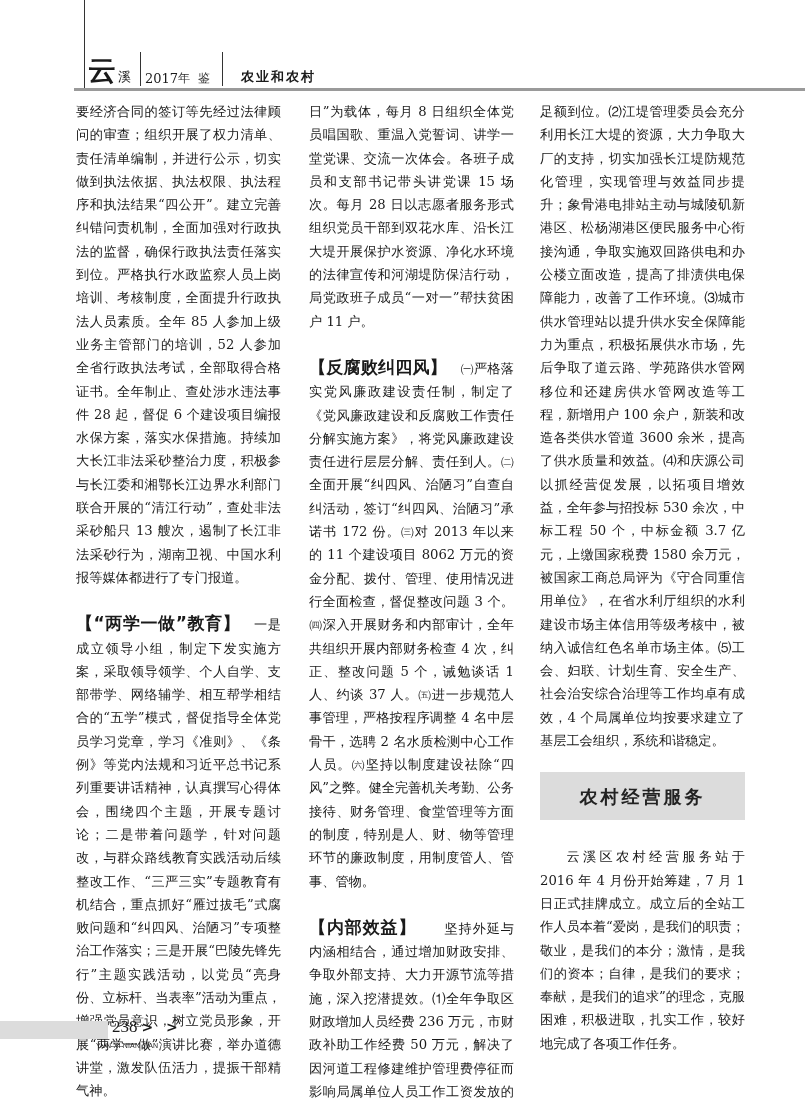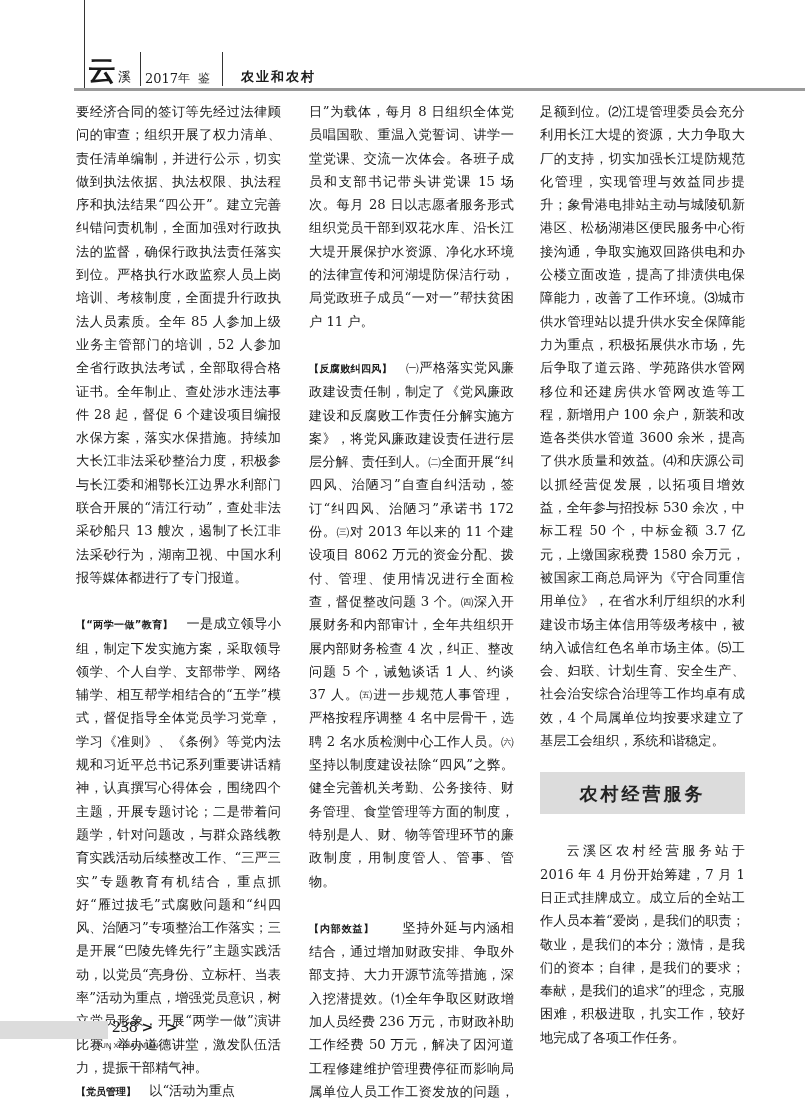--- a/index.html
+++ b/index.html
@@ -33,26 +33,26 @@
     .col {
       position: absolute; top: 100px; width: 205px;
       font-size: 13.2px; line-height: 23.3px; text-align: justify;
     }
     .col p { margin: 0; }
     .c1 { left: 76px; }
     .c2 { left: 309px; }
     .c3 { left: 540px; }
     .gap { height: 23px; }
     .kw {
-      font-family: "DejaVu Sans", sans-serif; font-weight: bold; font-size: 10px; margin-top: 26px;
+      font-family: "DejaVu Sans", sans-serif; font-weight: bold; font-size: 17px; margin-top: 26px;
     }
     .indent { text-indent: 2em; }
     .author { text-align: right; font-family: "DejaVu Sans", sans-serif; font-size: 12px; }
     .section-box {
-      background: #dcdcdc; height: 42px; display: flex; align-items: center; justify-content: center;
+      background: #dcdcdc; height: 48px; display: flex; align-items: center; justify-content: center;
       margin: 20px 0 25px 0;
       font-family: "DejaVu Sans", sans-serif; font-size: 18px; font-weight: bold; letter-spacing: 3px; color: #222;
     }
     .footer-bar {
       position: absolute; left: 0; top: 1021px; width: 108px; height: 18px; background: #dcdcdc;
     }
     .footer-page {
       position: absolute; left: 112px; top: 1017px; font-size: 17px; line-height: 20px;
       font-family: "Liberation Serif", serif;
     }

